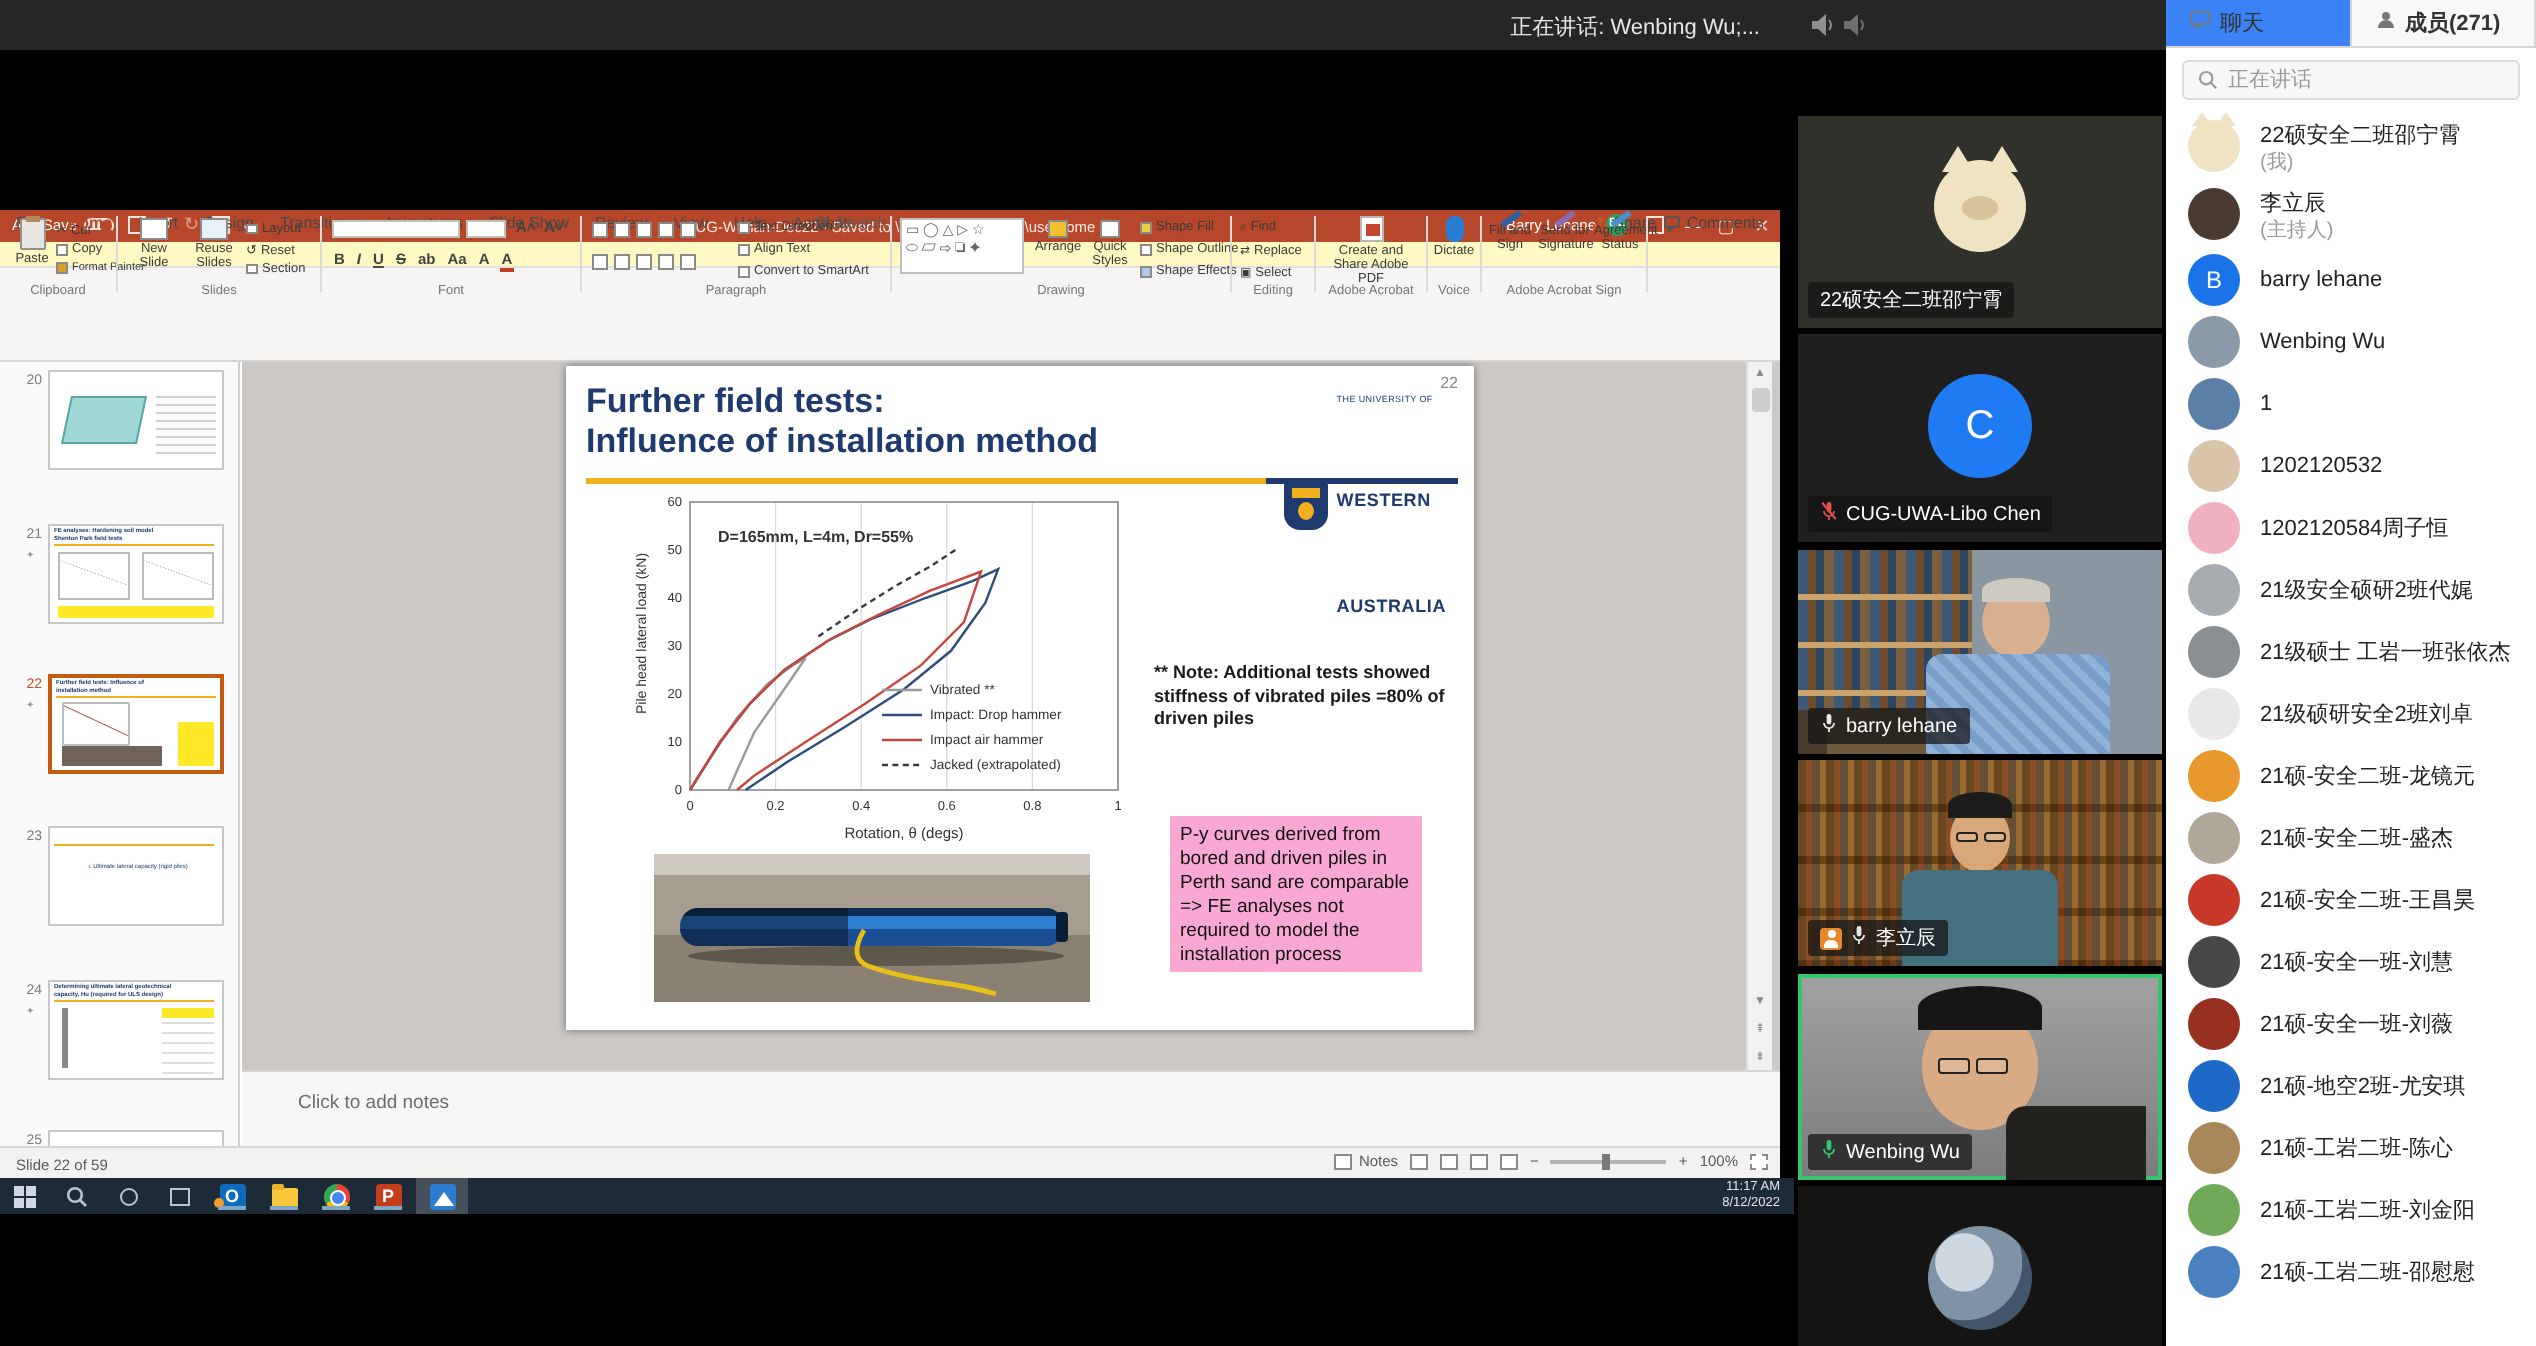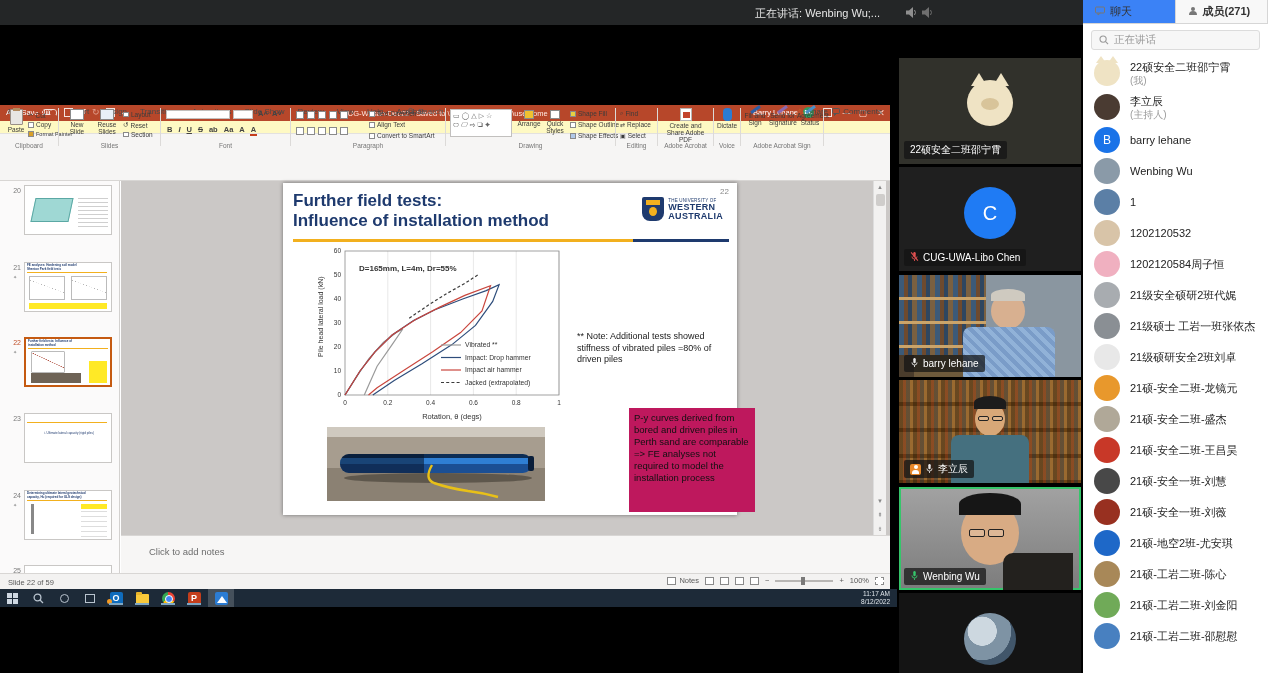--- a/index.html
+++ b/index.html
@@ -67,26 +67,26 @@
   #canvas { position:absolute; left:121px; top:0; width:769px; height:354px; background:#cbc8c6; }
   #slide { position:absolute; left:162px; top:2px; width:454px; height:332px; background:#fff; box-shadow:0 0 4px rgba(0,0,0,.45); }
   #slide-title { position:absolute; left:10px; top:8px; font-size:17px; line-height:20px; font-weight:bold; color:#1e3a6e; }
   #slide-num { position:absolute; right:8px; top:4px; font-size:8px; color:#8a8a8a; }
   #uwa-logo { position:absolute; right:14px; top:14px; display:flex; gap:4px; align-items:center; }
   #uwa-crest { width:22px; height:24px; background:#1e3a6e; border-radius:2px 2px 8px 8px; position:relative; }
   #uwa-crest::before { content:""; position:absolute; left:4px; top:3px; width:14px; height:5px; background:#f2b01e; }
   #uwa-crest::after { content:""; position:absolute; left:7px; top:10px; width:8px; height:9px; border-radius:50%; background:#f2b01e; }
   #uwa-text { color:#1e3a6e; }
   #uwa-text .l0 { font-size:4.5px; letter-spacing:.2px; }
-  #uwa-text .l1 { font-size:9px; font-weight:bold; line-height:9px; letter-spacing:.3px; }
+  #uwa-text .l1 { font-size:9px; font-weight:bold; line-height:9px; letter-spacing:.3px;margin-top:44px; }
   #rule-gold { position:absolute; left:10px; top:56px; width:340px; height:3px; background:#f2b01e; }
   #rule-navy { position:absolute; left:350px; top:56px; width:96px; height:3px; background:#1e3a6e; }
   #chart-wrap { position:absolute; left:28px; top:62px; width:262px; height:192px; }
-  #note-text { position:absolute; left:294px; top:148px; width:150px; font-size:9px; line-height:11.5px; color:#1a1a1a; }
-  #callout { position:absolute; left:302px; top:225px; width:126px; height:104px; background:#be185d; padding:4px 5px; font-size:9.5px; line-height:12px; color:#111;margin-left:44px; }
+  #note-text { position:absolute; left:294px; top:148px; width:150px; font-size:9px; line-height:11.5px; color:#1a1a1a;font-weight:bold; }
+  #callout { position:absolute; left:302px; top:225px; width:126px; height:78px; background:#f9a8d4; padding:4px 5px; font-size:9.5px; line-height:12px; color:#111; }
   #photo { position:absolute; left:44px; top:244px; width:218px; height:74px; background:linear-gradient(#cfc9bf 0 14%, #a79d8f 14% 55%, #8b8173 55% 100%); overflow:hidden; }
   #photo .shadow { position:absolute; left:8%; top:62%; width:86%; height:14%; background:rgba(40,35,28,.45); border-radius:50%; }
   #photo .pile { position:absolute; left:6%; top:36%; width:88%; height:26%; border-radius:9px;
                  background:linear-gradient(#0c2d55 0 22%, #2f7fd4 22% 55%, #1b4f94 55% 100%); }
   #photo .pile::before { content:""; position:absolute; left:0; top:0; width:44%; height:100%; background:rgba(8,20,40,.55); border-radius:9px 0 0 9px; }
   #photo .pile::after { content:""; position:absolute; right:-2px; top:10%; width:6px; height:80%; background:#0a1e3a; border-radius:2px; }
 
   #notes-pane { position:absolute; left:121px; top:354px; width:769px; height:38px; background:#f7f6f5; border-top:1px solid #d8d6d4; }
   #notes-pane .ph { position:absolute; left:28px; top:10px; font-size:9.5px; color:#6d6d6d; }
 

